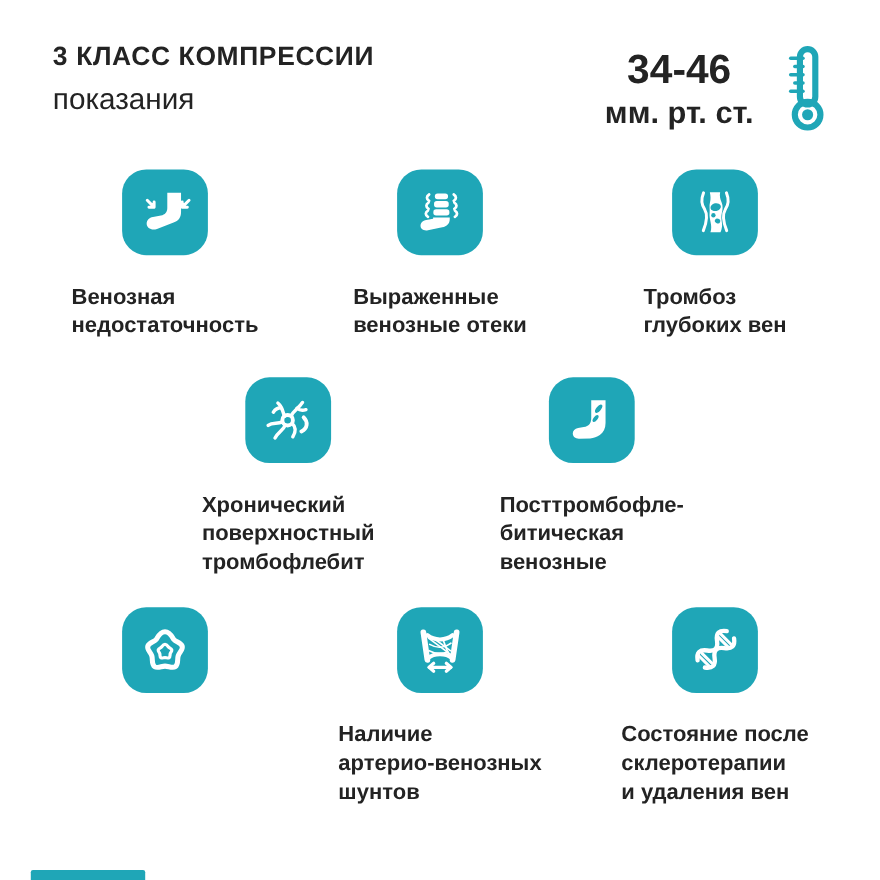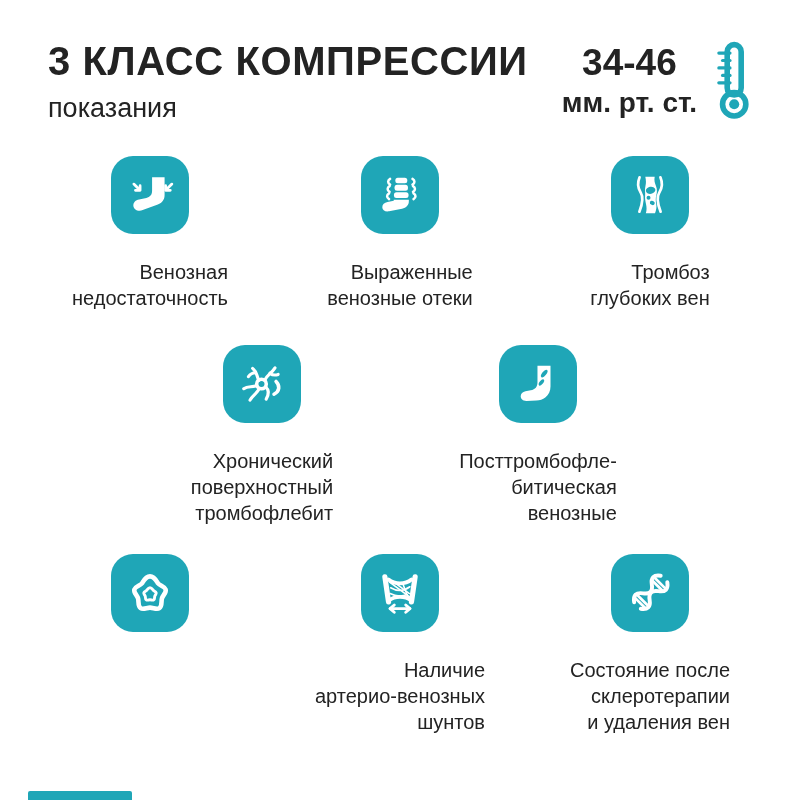--- a/index.html
+++ b/index.html
@@ -18,34 +18,34 @@
   .page{width:800px;height:800px;position:relative}
 
   
   .header{
     display:flex;
     justify-content:space-between;
     align-items:flex-start;
     padding:38px 42px 0 48px;
   }
   .title{
-    font-size:40px;
+    font-size:24px;
     font-weight:700;
     letter-spacing:.6px;
     line-height:1.15;
   }
   .subtitle{
     font-size:27px;
     font-weight:400;
     margin-top:9px;
   }
   .pressure-block{
     display:flex;
     align-items:center;
-    gap:5px;
+    gap:17px;
     margin-top:2px;
   }
   .pressure-text{text-align:center}
   .pressure-value{
     font-size:37px;
     font-weight:700;
     line-height:1.1;
   }
   .pressure-unit{
     font-size:28px;
@@ -77,22 +77,22 @@
     display:flex;
     align-items:center;
     justify-content:center;
     flex:none;
   }
   .tile svg{display:block}
   .item-label{
     margin-top:25px;
     font-size:20px;
     line-height:26px;
-    font-weight:400;
-    text-align:right;
+    font-weight:700;
+    text-align:left;
     white-space:pre-line;
   }
 
   
   .bottom-bar{
     position:absolute;
     left:28px;
     bottom:0;
     width:104px;
     height:9px;

